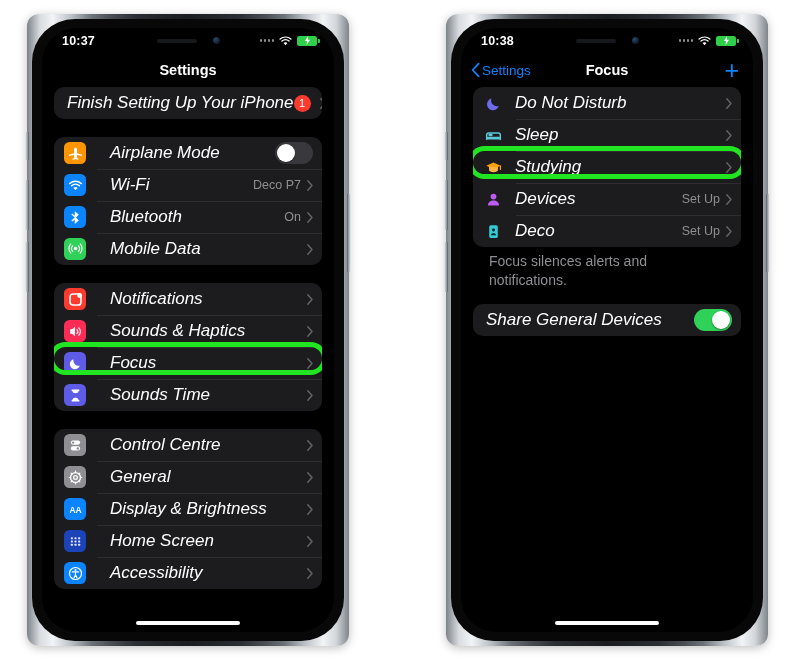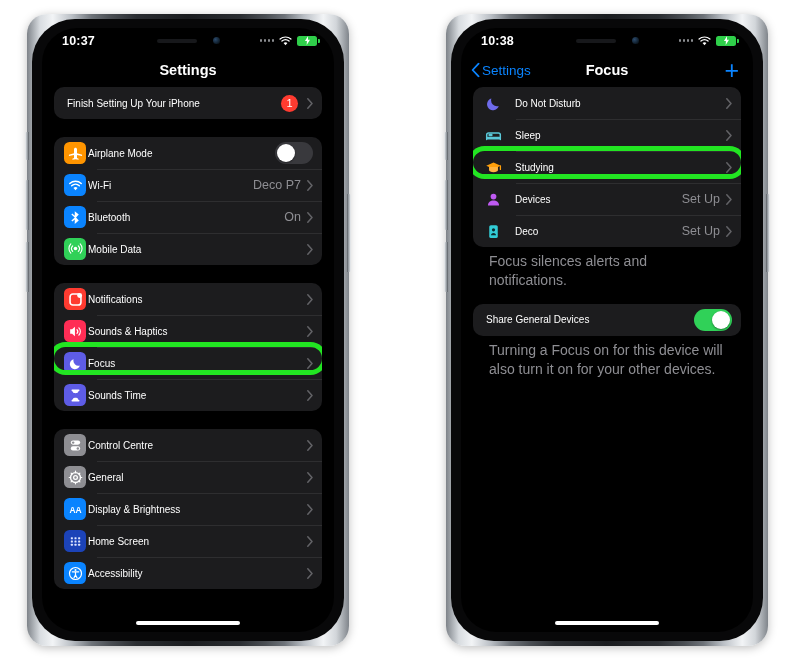--- a/index.html
+++ b/index.html
@@ -10,21 +10,21 @@
     overflow:hidden;
     position:relative;
   }
 
   
   .phone {
     position:absolute;
     top:14px;
     width:322px;
     height:632px;
-    border-radius:20px;
+    border-radius:12px;
     background:linear-gradient(90deg,
         #7e8389 0%, #d8dce0 4%, #f2f4f6 8%, #b9bec4 14%,
         #6e7379 20%, #4a4e53 26%, #2a2d31 34%,
         #1a1c1f 50%,
         #2a2d31 66%, #4a4e53 74%, #6e7379 80%,
         #b9bec4 86%, #f2f4f6 92%, #d2d6da 96%, #80858b 100%);
     padding:5px;
     box-shadow:0 2px 10px rgba(0,0,0,.25);
   }
   .phone.left  { left:27px; }
@@ -133,31 +133,31 @@
   }
   .row + .row::before {
     content:"";
     position:absolute; left:43px; right:0; top:0;
     height:1px; background:#2e2e30;
   }
   .row.noicon { padding-left:13px; }
 
   .appicon {
     width:22px; height:22px; border-radius:5.5px;
-    margin-right:2px; flex:none;
+    margin-right:24px; flex:none;
     display:flex; align-items:center; justify-content:center;
   }
   .appicon svg { width:15px; height:15px; }
   .symicon {
     width:20px; height:22px; margin-right:12px; flex:none;
     display:flex; align-items:center; justify-content:center;
   }
   .symicon svg { width:17px; height:17px; }
 
-  .row-label { color:#fff; font-size:10px; flex:1; white-space:nowrap; }
+  .row-label { color:#fff; font-size:17px; flex:1; white-space:nowrap;font-style:italic; }
   .row-value { color:#8e8e93; font-size:12.5px; margin-right:6px; white-space:nowrap; }
   .chev { width:6px; height:11px; flex:none; opacity:.62; }
   .badge {
     width:17px; height:17px; border-radius:50%;
     background:#ff3b30; color:#fff;
     font-size:11px; font-weight:500;
     display:flex; align-items:center; justify-content:center;
     margin-right:9px; flex:none;
   }
 
@@ -561,19 +561,18 @@
 
         <div class="group">
           <div class="row noicon">
             <span class="row-label">Share General Devices</span>
             <span class="toggle on">
                 <span class="knob"></span>
               </span>
           </div>
         </div>
 
-        <div class="footnote">Turning a Focus on for this device will also turn it on for your other devices.</div>
       </div>
 
       <div class="home-ind"></div>
     </div>
   </div>
 </div>
 
 </body></html>

